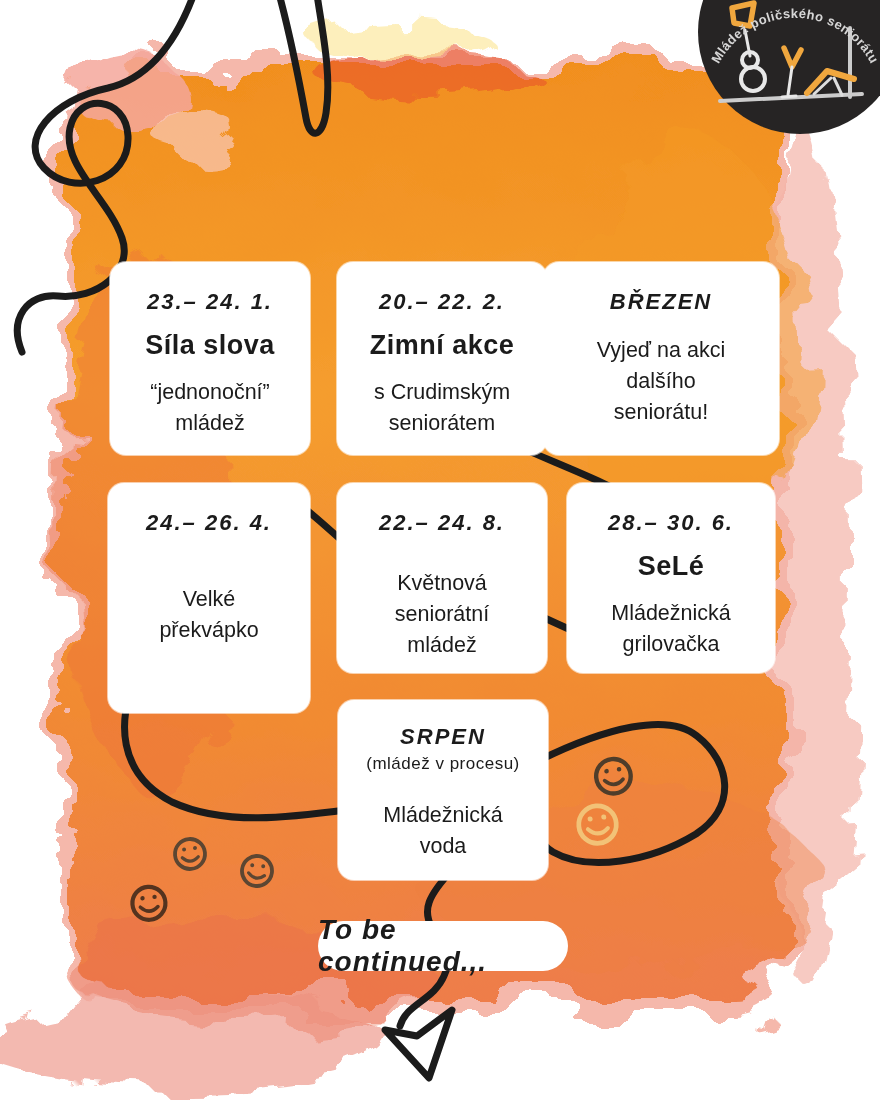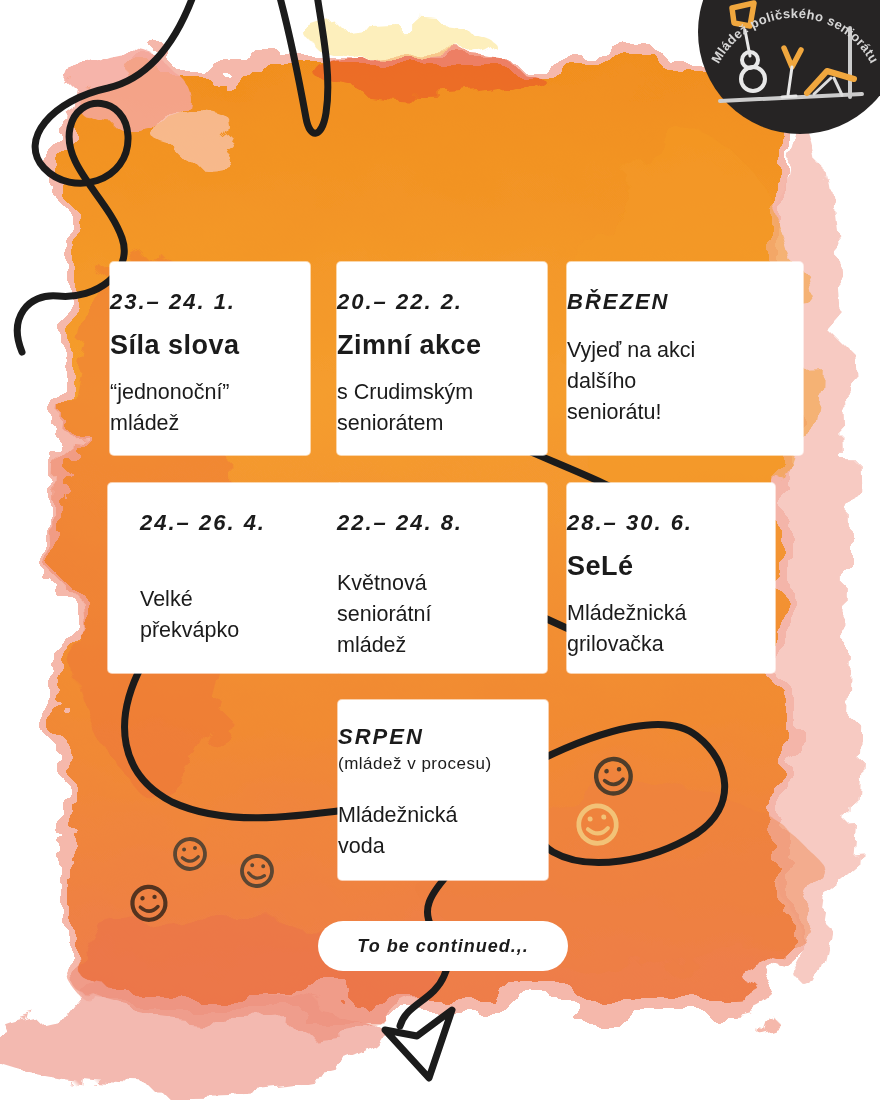--- a/index.html
+++ b/index.html
@@ -9,44 +9,44 @@
   }
   .layer{position:absolute;left:0;top:0;width:880px;height:1100px;}
   
   .title{
     position:absolute;left:150px;top:140px;width:580px;margin:0;
     font-size:49px;font-weight:bold;font-style:italic;letter-spacing:2px;word-spacing:8px;
     text-align:center;color:#161616;transform:rotate(-1.6deg);
   }
   
   .card{
-    position:absolute;background:#ffffff;border-radius:4px;
+    position:absolute;background:#ffffff;border-radius:16px;text-align:center;
     box-shadow:0 0 0 1px rgba(255,255,255,.6);z-index:4;
   }
   .card .date{font-style:italic;font-weight:bold;font-size:22px;letter-spacing:2px;margin-top:27px;}
   .card .cardtitle{font-weight:bold;font-size:27px;letter-spacing:.5px;margin-top:15px;}
   .card .note{font-size:17px;margin-top:4px;letter-spacing:.5px;}
   .card .sub{font-size:21.5px;line-height:1.45;margin-top:16px;white-space:pre-line;}
   .c1{left:110px;top:262px;width:200px;height:193px;}
   .c2{left:337px;top:262px;width:210px;height:193px;}
-  .c3{left:567px;top:262px;width:236px;height:193px;}
-  .c4{left:108px;top:483px;width:202px;height:190px;padding-left:32px;}
+  .c3{left:543px;top:262px;width:236px;height:193px;}
+  .c4{left:108px;top:483px;width:202px;height:230px;}
   .c5{left:337px;top:483px;width:210px;height:190px;}
   .c6{left:567px;top:483px;width:208px;height:190px;}
   .c7{left:338px;top:700px;width:210px;height:180px;}
   .c3 .sub{margin-top:20px;}
   .c4 .sub{margin-top:48px;}
   .c5 .sub{margin-top:32px;}
   .c7 .date{margin-top:24px;}
   .c7 .sub{margin-top:26px;}
   
   .badge{
     position:absolute;left:318px;top:921px;width:250px;height:50px;background:#ffffff;
     border-radius:25px;z-index:4;display:flex;align-items:center;justify-content:center;
-    font-style:italic;font-weight:bold;font-size:18px;letter-spacing:1px;
+    font-style:italic;font-weight:bold;font-size:28px;letter-spacing:1px;
   }
   
   .logo{position:absolute;right:0;top:0;width:190px;height:140px;z-index:6;}
   .doodles{z-index:2;}
   .wash{z-index:1;}
 </style>
 </head>
 <body>
 
 <div class="poster">

